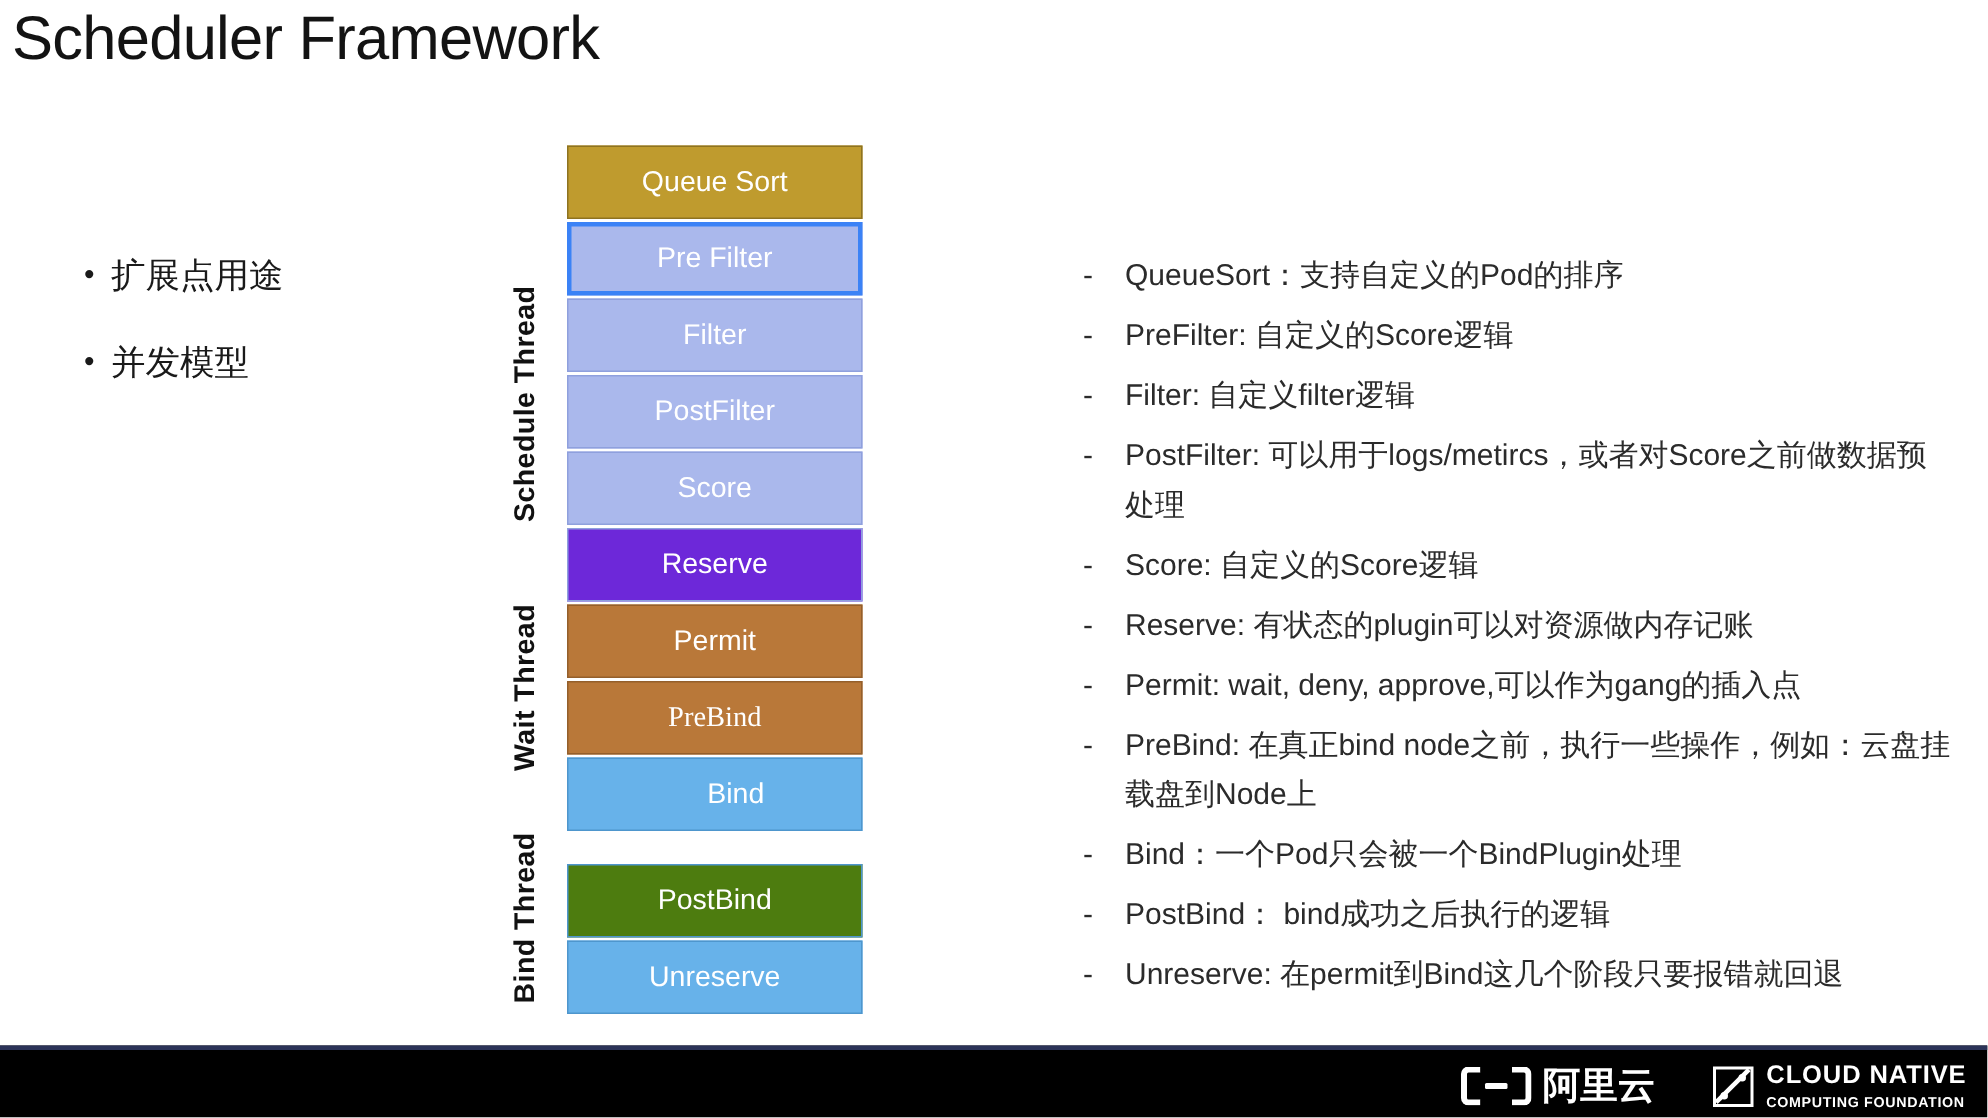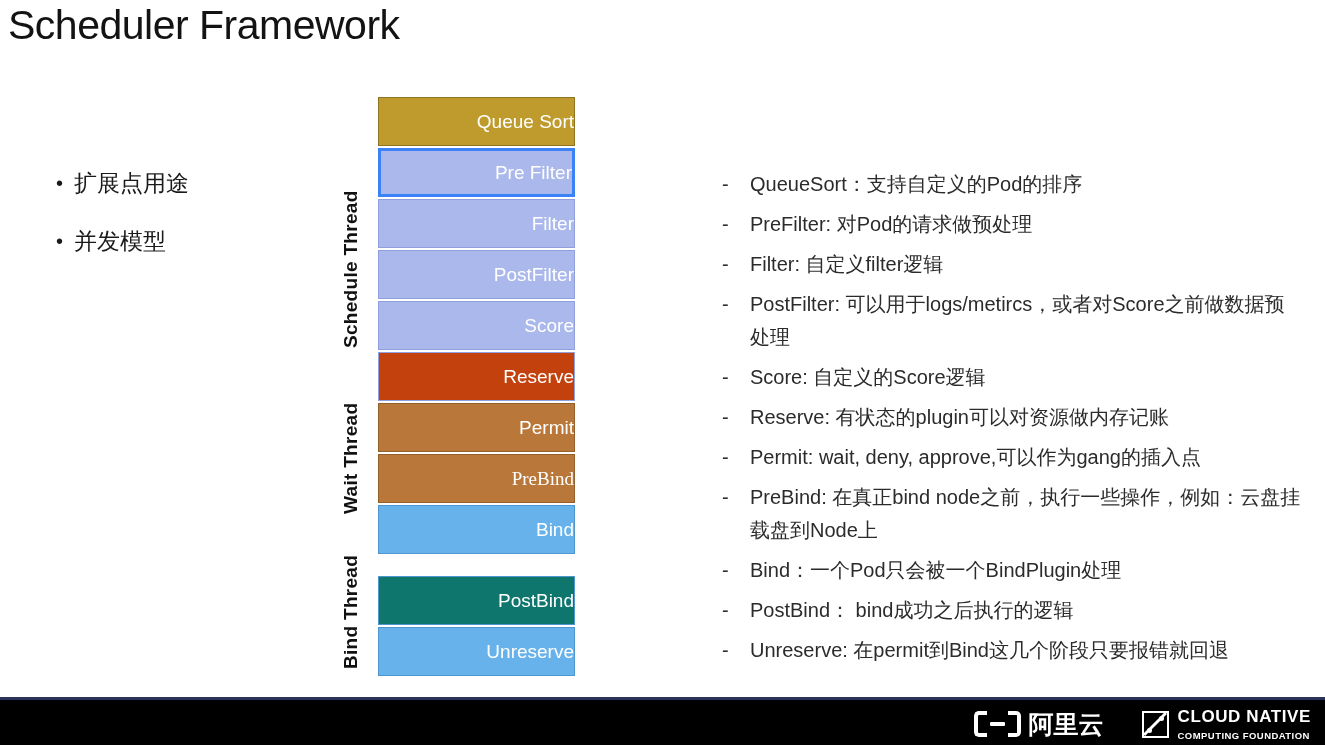--- a/index.html
+++ b/index.html
@@ -74,21 +74,21 @@
     position: absolute;
     left: 378px;
     top: 97px;
     width: 197px;
   }
   .stage-band {
     height: 49px;
     margin-bottom: 2px;
     display: flex;
     align-items: center;
-    justify-content: flex-end;
+    justify-content: center;
     color: #ffffff;
     font-size: 19px;
     box-sizing: border-box;
   }
   .stage-band-label {
     pointer-events: none;
   }
 
   
   #desc-list {
@@ -242,48 +242,48 @@
   </div>
   <div class="stage-band" style="background:#AAB8EC; border:1px solid #8FA0DD;">
     <span class="stage-band-label">Filter</span>
   </div>
   <div class="stage-band" style="background:#AAB8EC; border:1px solid #8FA0DD;">
     <span class="stage-band-label">PostFilter</span>
   </div>
   <div class="stage-band" style="background:#AAB8EC; border:1px solid #8FA0DD;">
     <span class="stage-band-label">Score</span>
   </div>
-  <div class="stage-band" style="background:#c2410c; border:1px solid #8FA0DD;">
+  <div class="stage-band" style="background:#6d28d9; border:1px solid #8FA0DD;">
     <span class="stage-band-label">Reserve</span>
   </div>
   <div class="stage-band" style="background:#B97839; border:1px solid #945F2B;">
     <span class="stage-band-label">Permit</span>
   </div>
   <div class="stage-band" style="background:#B97839; border:1px solid #945F2B;font-family:Liberation Serif, serif;">
     <span class="stage-band-label">PreBind</span>
   </div>
   <div class="stage-band" style="background:#67B2EA; border:1px solid #4E96CD;padding-left:28px;">
     <span class="stage-band-label">Bind</span>
   </div>
-  <div class="stage-band" style="background:#0f766e; border:1px solid #4E96CD;margin-top:22px;">
+  <div class="stage-band" style="background:#4d7c0f; border:1px solid #4E96CD;margin-top:22px;">
     <span class="stage-band-label">PostBind</span>
   </div>
   <div class="stage-band" style="background:#67B2EA; border:1px solid #4E96CD;">
     <span class="stage-band-label">Unreserve</span>
   </div>
 </div>
 
 <div id="desc-list">
   <div class="desc-item">
     <span class="desc-dash">-</span>
     <span class="desc-text">QueueSort：支持自定义的Pod的排序</span>
   </div>
   <div class="desc-item">
     <span class="desc-dash">-</span>
-    <span class="desc-text">PreFilter: 对Pod的请求做预处理</span>
+    <span class="desc-text">PreFilter: 自定义的Score逻辑</span>
   </div>
   <div class="desc-item">
     <span class="desc-dash">-</span>
     <span class="desc-text">Filter: 自定义filter逻辑</span>
   </div>
   <div class="desc-item">
     <span class="desc-dash">-</span>
     <span class="desc-text">PostFilter: 可以用于logs/metircs，或者对Score之前做数据预处理</span>
   </div>
   <div class="desc-item">

